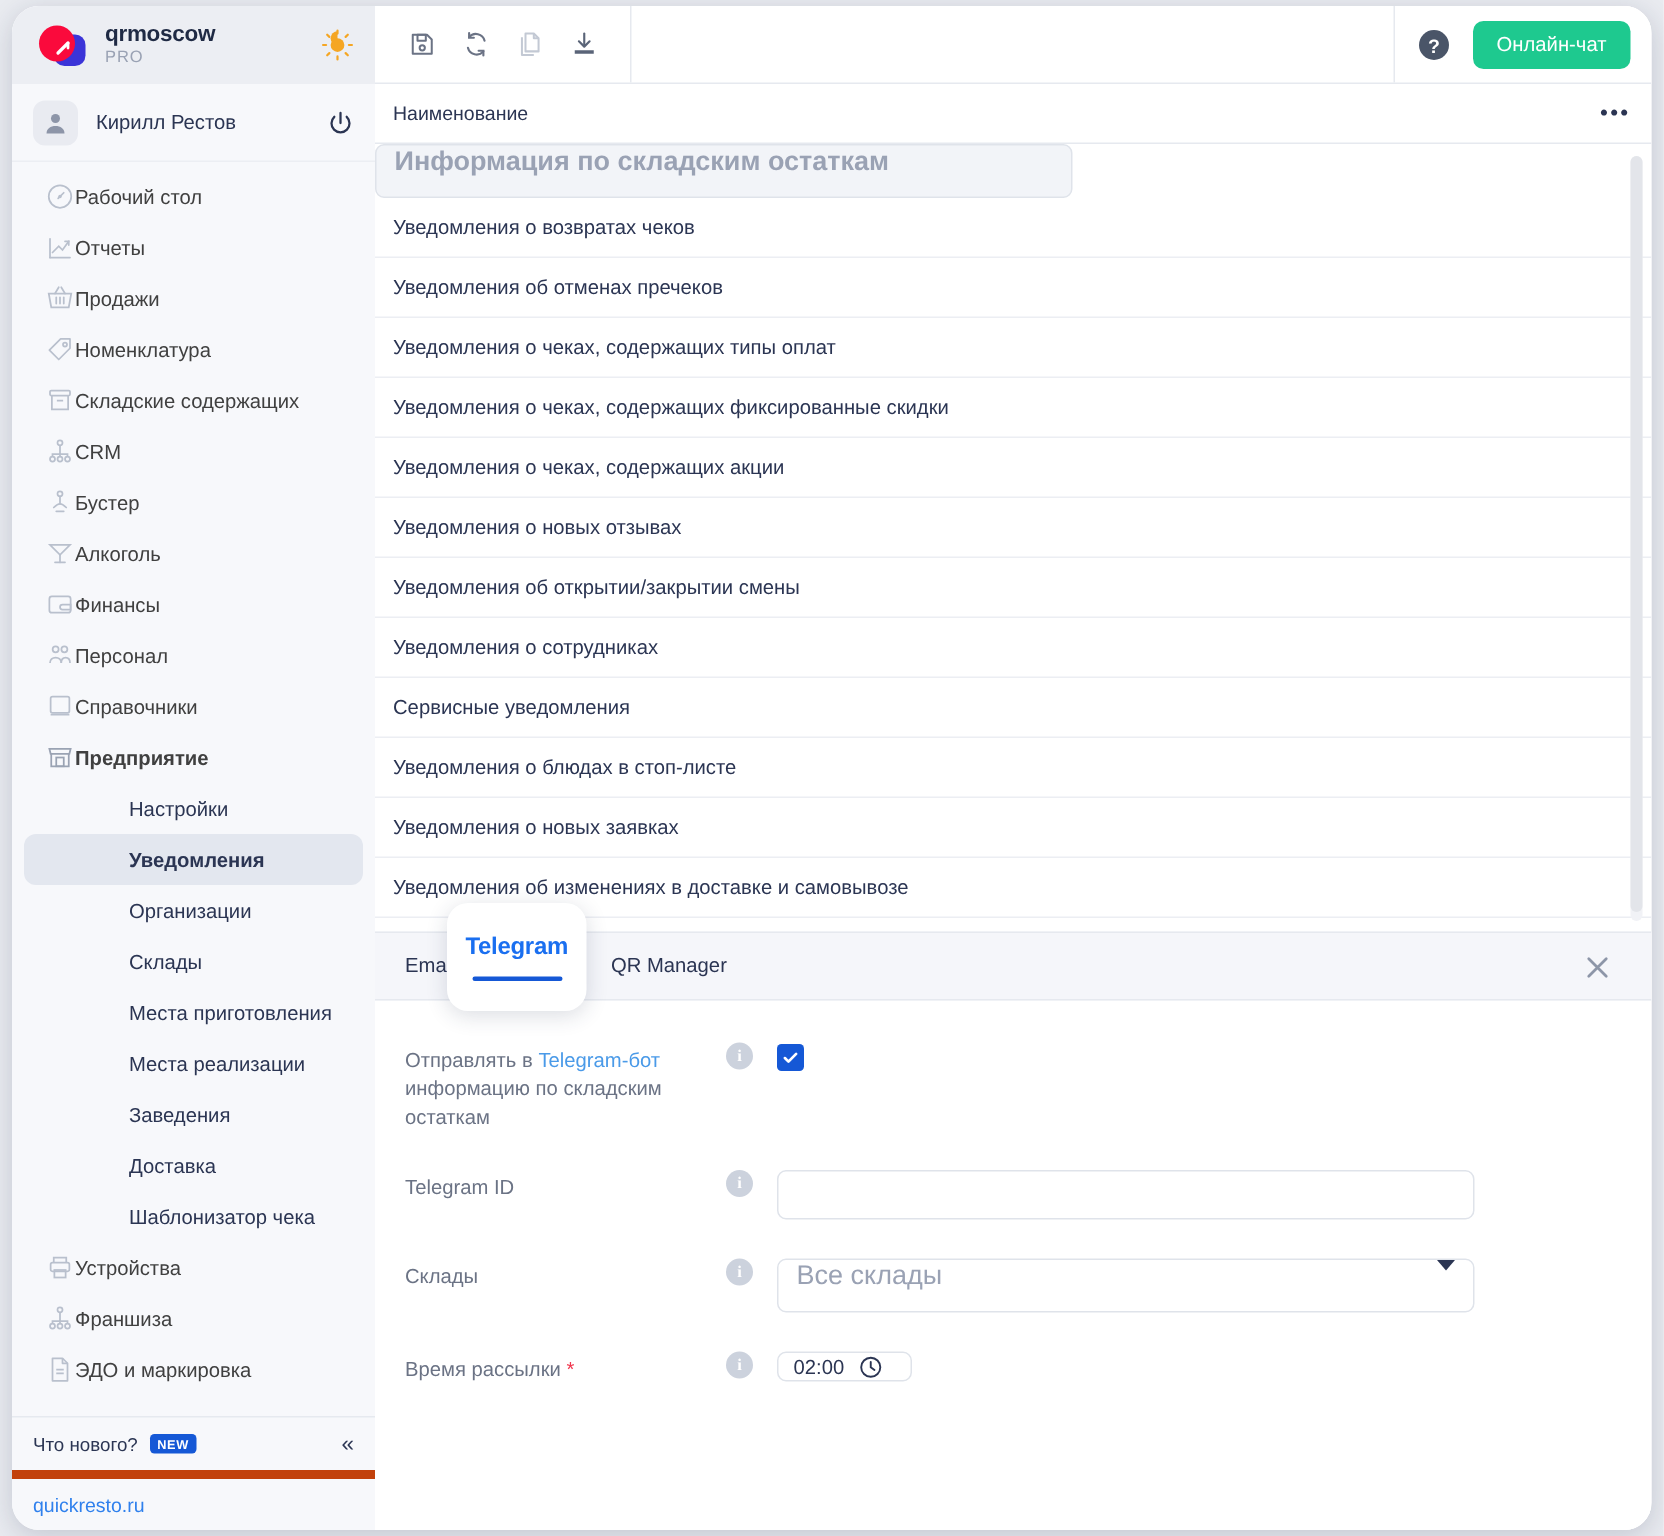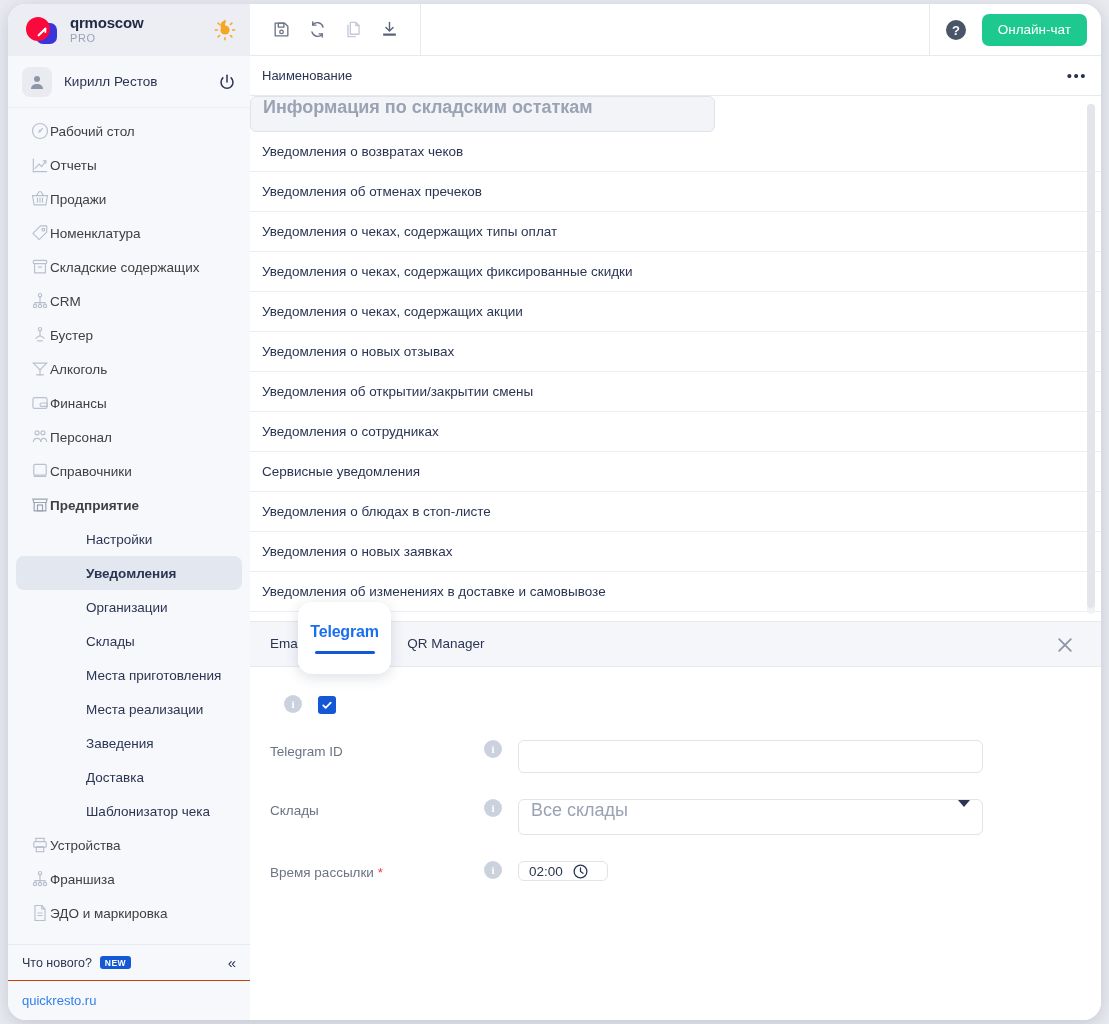--- a/index.html
+++ b/index.html
@@ -73,21 +73,21 @@
     padding:0 14px; border-top:1px solid #e6e9ef;
   }
   .sb-foot .wn { font-size:12.5px; color:#2b3553;}
   .newbadge {
     background:#1558d6; color:#fff; font-size:8.5px; font-weight:bold;
     padding:2px 5px 1px; border-radius:3px; letter-spacing:0.4px;
   }
   .collapse { margin-left:auto; font-size:15px; color:#2b3553; cursor:pointer; line-height:1;}
   .sb-url {
     height:40px; display:flex; align-items:center; padding:0 14px;
-    border-top:1px solid #c2410c;
+    border-top:6px solid #c2410c;
     font-size:13px; color:#2f80ed; cursor:pointer;
   }
 
   
   .main { flex:1; display:flex; flex-direction:column; background:#fff; min-width:0; position:relative;}
   .topbar {
     height:52px; display:flex; align-items:center;
     border-bottom:1px solid #e6e9ef; background:#fff;
   }
   .tb-tools {
@@ -517,20 +517,21 @@
         </div>
 
         <svg class="close-x" viewBox="0 0 24 24" fill="none" stroke="#8d96a8" stroke-width="2.2" stroke-linecap="round">
             <path d="M5 5l14 14M19 5L5 19"></path>
           </svg>
       </div>
 
       <div class="form">
 
         <div class="frow">
+          <div class="flabel"><span>Отправлять в </span><span class="lnk">Telegram-бот</span><span> информацию по складским остаткам</span></div>
           <div class="finfo">i</div>
           <div class="chk">
             <svg width="12" height="12" viewBox="0 0 16 16" fill="none" stroke="#fff" stroke-width="2.4" stroke-linecap="round" stroke-linejoin="round">
                 <path d="M3 8.5l3.2 3.2L13 4.8"></path>
               </svg>
           </div>
         </div>
 
         <div class="frow">
           <div class="flabel">Telegram ID</div>

